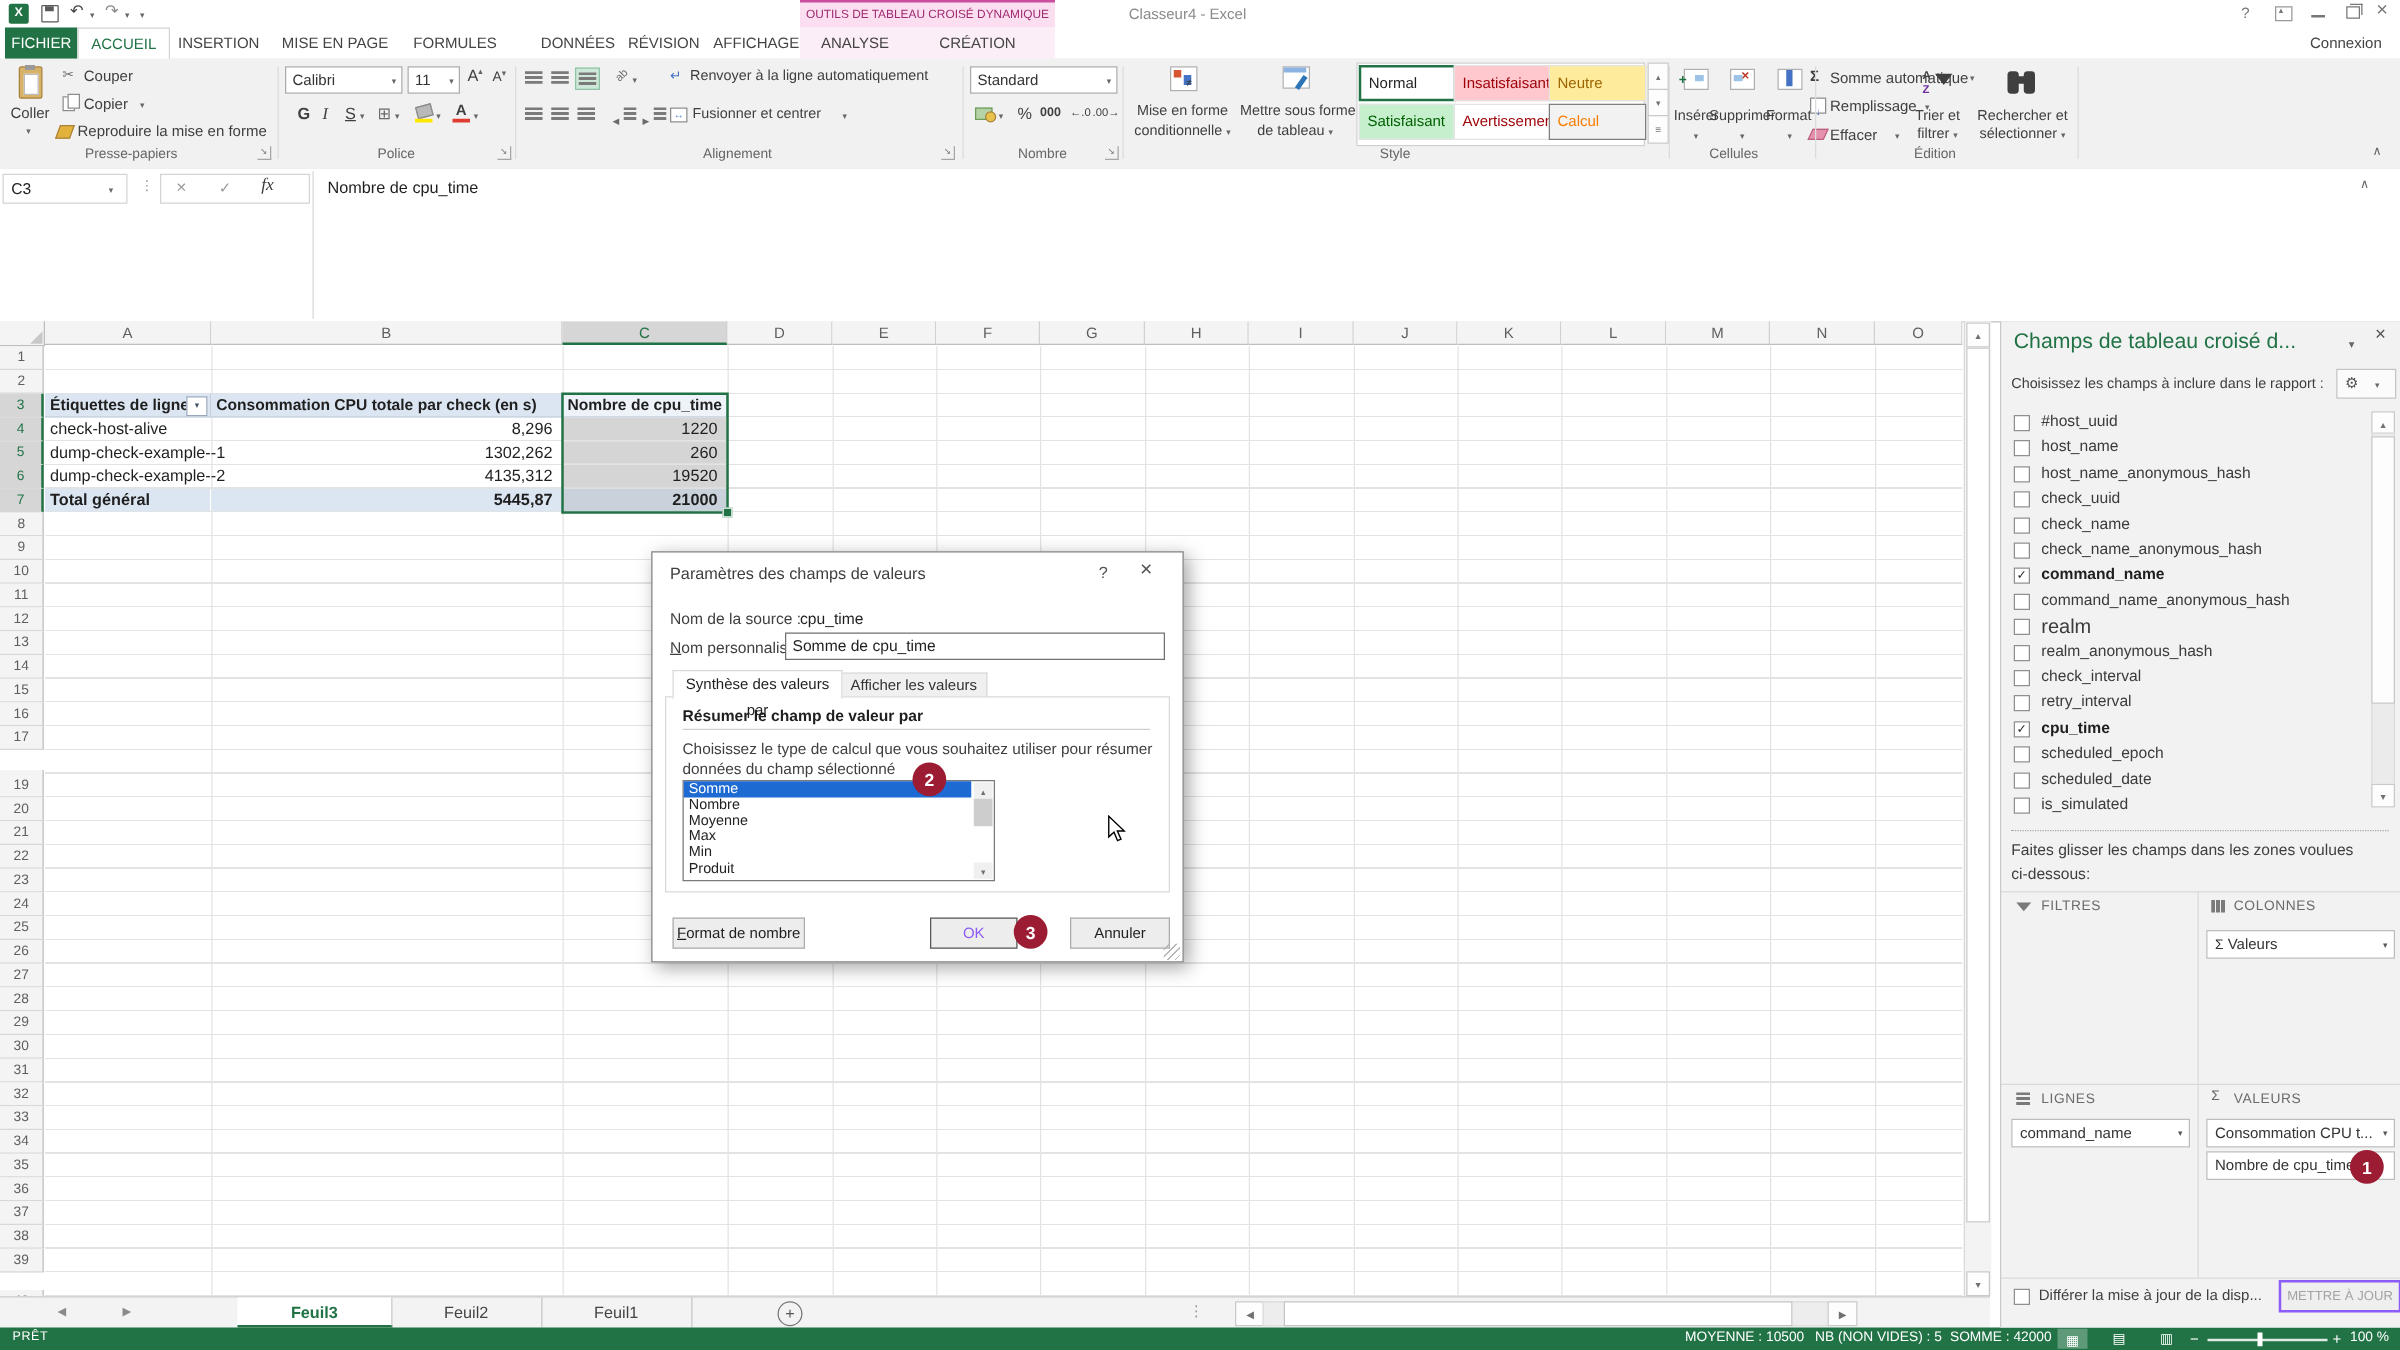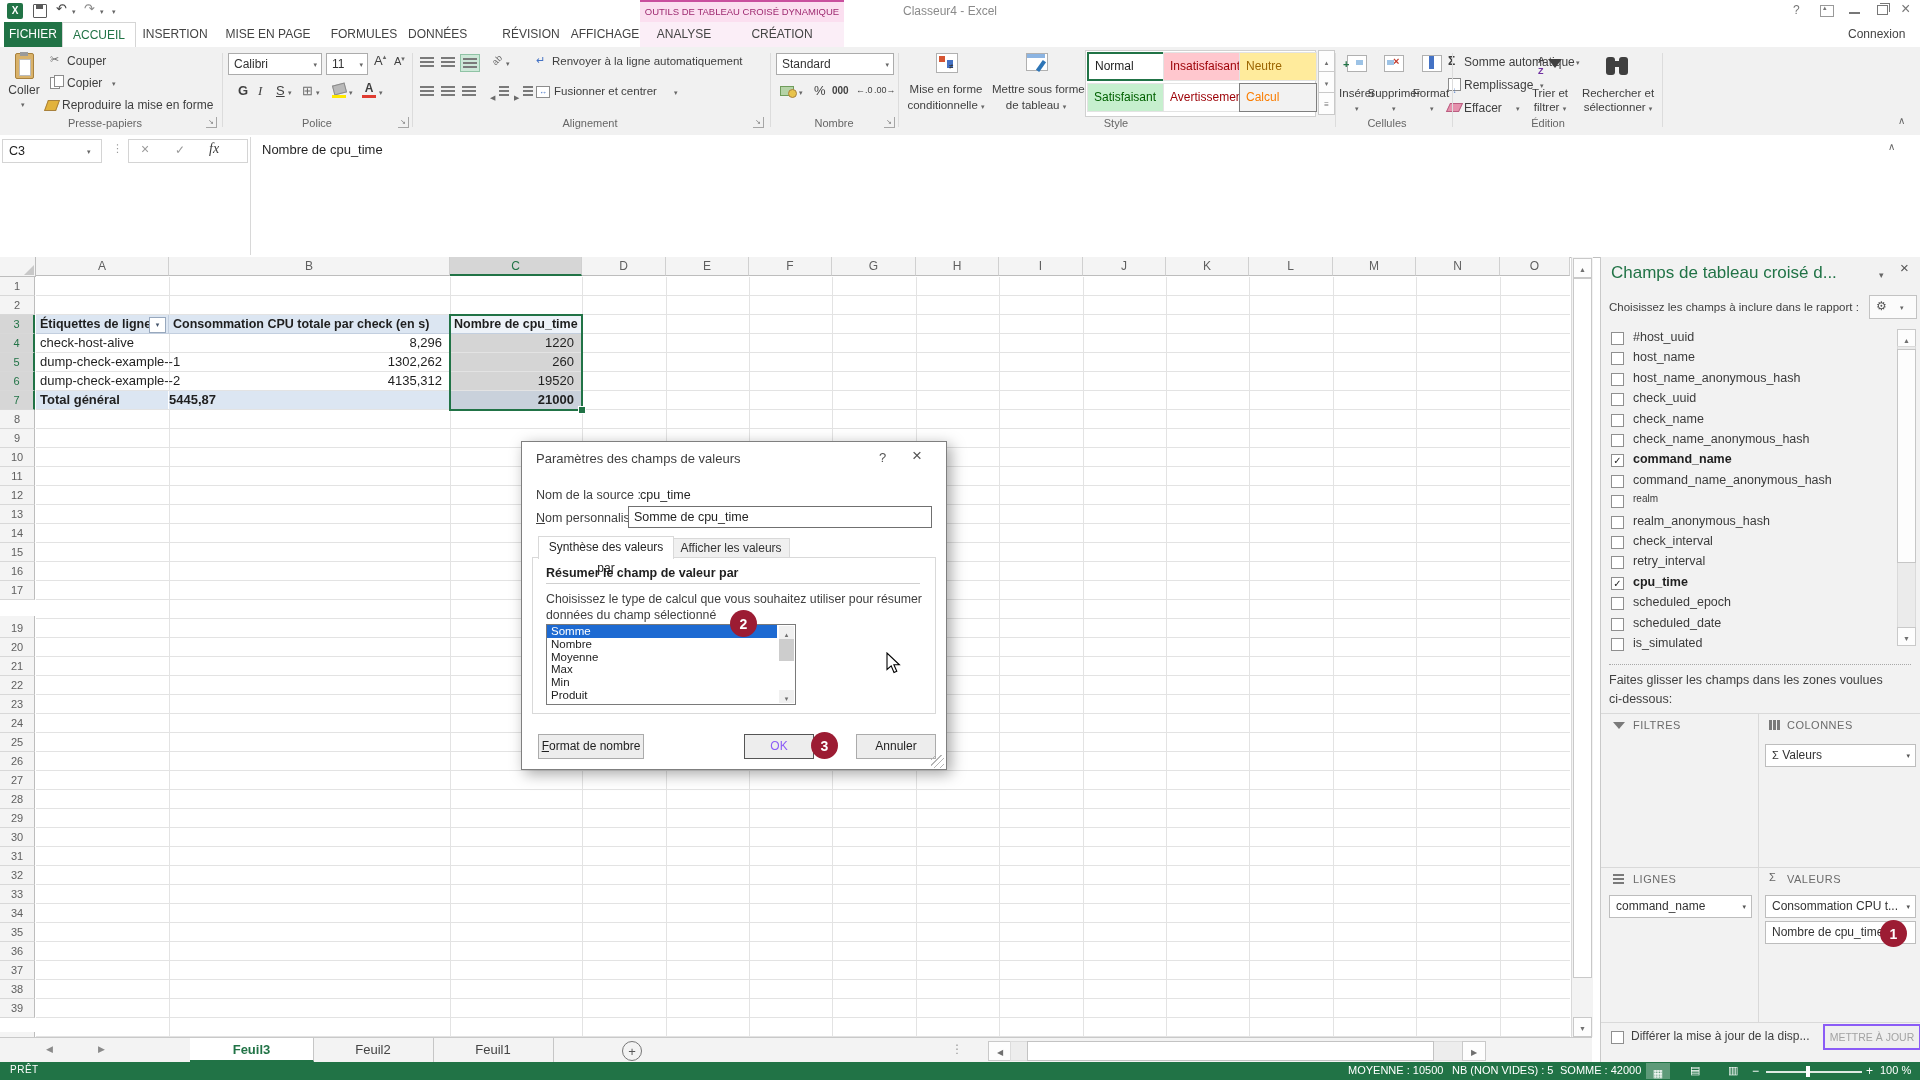--- a/index.html
+++ b/index.html
@@ -57,21 +57,21 @@
 </div>
 
 <div id="tabrow" class="abs" style="left:0;top:22px;width:1920px;height:25px;background:#fff;border-bottom:1px solid #d5d5d5;">
   <div class="abs" style="left:4px;top:0;width:58px;height:25px;background:#217346;color:#fff;font-size:12px;text-align:center;line-height:25px;">FICHIER</div>
   <div class="abs" style="left:640px;top:0;width:204px;height:25px;background:#fbeef7;"></div>
   <div class="abs" style="left:1848px;top:5px;font-size:12px;color:#444;">Connexion</div>
 <div style="position: absolute; left: 62px; top: 0px; width: 72px; height: 24px; line-height: 24px; text-align: center; font-size: 12px; color: rgb(33, 115, 70); background: rgb(255, 255, 255); border-width: 1px; border-style: solid; border-color: rgb(213, 213, 213) rgb(213, 213, 213) rgb(255, 255, 255); border-image: initial;">ACCUEIL</div>
     <div style="position: absolute; left: 134px; top: 0px; width: 82px; height: 24px; line-height: 24px; text-align: center; font-size: 12px; color: rgb(68, 68, 68);">INSERTION</div>
     <div style="position: absolute; left: 216px; top: 0px; width: 104px; height: 24px; line-height: 24px; text-align: center; font-size: 12px; color: rgb(68, 68, 68);">MISE EN PAGE</div>
     <div style="position: absolute; left: 320px; top: 0px; width: 88px; height: 24px; line-height: 24px; text-align: center; font-size: 12px; color: rgb(68, 68, 68);">FORMULES</div>
-    <div style="position: absolute; left: 408px; top: 0px; width: 84px; height: 24px; line-height: 24px; text-align: left; font-size: 12px; color: rgb(68, 68, 68);">DONNÉES</div>
+    <div style="position: absolute; left: 408px; top: 0px; width: 84px; height: 24px; line-height: 24px; text-align: right; font-size: 12px; color: rgb(68, 68, 68);">DONNÉES</div>
     <div style="position: absolute; left: 492px; top: 0px; width: 78px; height: 24px; line-height: 24px; text-align: center; font-size: 12px; color: rgb(68, 68, 68);">RÉVISION</div>
     <div style="position: absolute; left: 570px; top: 0px; width: 70px; height: 24px; line-height: 24px; text-align: center; font-size: 12px; color: rgb(68, 68, 68);">AFFICHAGE</div>
     <div style="position: absolute; left: 642px; top: 0px; width: 84px; height: 24px; line-height: 24px; text-align: center; font-size: 12px; color: rgb(68, 68, 68);">ANALYSE</div>
     <div style="position: absolute; left: 726px; top: 0px; width: 112px; height: 24px; line-height: 24px; text-align: center; font-size: 12px; color: rgb(68, 68, 68);">CRÉATION</div>
   </div>
 
 <div id="ribbon" class="abs" style="left:0;top:47px;width:1920px;height:88px;background:#f1f1f1;border-bottom:1px solid #d5d5d5;">
 
   <div class="abs" style="left:4px;top:4px;width:40px;height:68px;text-align:center;">
     <div class="abs" style="left:11px;top:2px;width:17px;height:24px;background:#d9b26a;border:1px solid #a8813d;border-radius:2px;">
@@ -369,21 +369,21 @@
     <div style="position: absolute; left: 36px; top: 77px; width: 128px; height: 18px; line-height: 18px; font-size: 13px; color: rgb(31, 31, 31); white-space: nowrap; padding-left: 4px;">check-host-alive</div>
     <div style="position: absolute; left: 169px; top: 77px; width: 273px; height: 18px; line-height: 18px; font-size: 13px; color: rgb(31, 31, 31); white-space: nowrap; text-align: right; padding-right: 7px;">8,296</div>
     <div style="position: absolute; left: 450px; top: 77px; width: 124px; height: 18px; line-height: 18px; font-size: 13px; color: rgb(31, 31, 31); white-space: nowrap; text-align: right; padding-right: 7px; background: rgb(213, 213, 213);">1220</div>
     <div style="position: absolute; left: 36px; top: 96px; width: 128px; height: 18px; line-height: 18px; font-size: 13px; color: rgb(31, 31, 31); white-space: nowrap; padding-left: 4px;">dump-check-example--1</div>
     <div style="position: absolute; left: 169px; top: 96px; width: 273px; height: 18px; line-height: 18px; font-size: 13px; color: rgb(31, 31, 31); white-space: nowrap; text-align: right; padding-right: 7px;">1302,262</div>
     <div style="position: absolute; left: 450px; top: 96px; width: 124px; height: 18px; line-height: 18px; font-size: 13px; color: rgb(31, 31, 31); white-space: nowrap; text-align: right; padding-right: 7px; background: rgb(213, 213, 213);">260</div>
     <div style="position: absolute; left: 36px; top: 115px; width: 128px; height: 18px; line-height: 18px; font-size: 13px; color: rgb(31, 31, 31); white-space: nowrap; padding-left: 4px;">dump-check-example--2</div>
     <div style="position: absolute; left: 169px; top: 115px; width: 273px; height: 18px; line-height: 18px; font-size: 13px; color: rgb(31, 31, 31); white-space: nowrap; text-align: right; padding-right: 7px;">4135,312</div>
     <div style="position: absolute; left: 450px; top: 115px; width: 124px; height: 18px; line-height: 18px; font-size: 13px; color: rgb(31, 31, 31); white-space: nowrap; text-align: right; padding-right: 7px; background: rgb(213, 213, 213);">19520</div>
     <div style="position: absolute; left: 36px; top: 134px; width: 128px; height: 18px; line-height: 18px; font-size: 13px; font-weight: bold; color: rgb(31, 31, 31); white-space: nowrap; padding-left: 4px; background: rgb(220, 230, 242);">Total général</div>
-    <div style="position: absolute; left: 169px; top: 134px; width: 273px; height: 18px; line-height: 18px; font-size: 13px; font-weight: bold; color: rgb(31, 31, 31); white-space: nowrap; text-align: left; padding-right: 7px; background: rgb(220, 230, 242);">5445,87</div>
+    <div style="position: absolute; left: 169px; top: 134px; width: 273px; height: 18px; line-height: 18px; font-size: 13px; font-weight: bold; color: rgb(31, 31, 31); white-space: nowrap; text-align: right; padding-right: 7px; background: rgb(220, 230, 242);">5445,87</div>
     <div style="position: absolute; left: 450px; top: 134px; width: 124px; height: 18px; line-height: 18px; font-size: 13px; font-weight: bold; color: rgb(31, 31, 31); white-space: nowrap; text-align: right; padding-right: 7px; background: rgb(201, 209, 219);">21000</div>
     <div style="position: absolute; left: 449px; top: 57px; width: 130px; height: 93px; border: 2px solid rgb(33, 115, 70); pointer-events: none; z-index: 5;"></div>
     <div style="position: absolute; left: 578px; top: 149px; width: 6px; height: 6px; background: rgb(33, 115, 70); border: 1px solid rgb(255, 255, 255); z-index: 6;"></div>
   </div>
 
 <div class="abs" style="left:1571px;top:257px;width:21px;height:780px;background:#f3f3f3;border-left:1px solid #d9d9d9;">
   <div class="scrbtn" style="left:1px;top:1px;width:17px;height:18px;line-height:16px;"><span style="font-size:7px;">▲</span></div>
   <div class="abs" style="left:1px;top:21px;width:17px;height:698px;background:#fff;border:1px solid #c9c9c9;"></div>
   <div class="scrbtn" style="left:1px;top:760px;width:17px;height:18px;line-height:16px;"><span style="font-size:7px;">▼</span></div>
 </div>
@@ -503,21 +503,21 @@
     <div style="position: absolute; left: 8px; top: 194px; width: 284px; height: 20px;">
       <div style="position: absolute; left: 2px; top: 3px; width: 11px; height: 11px; background: rgb(255, 255, 255); border: 1px solid rgb(143, 143, 143); font-size: 10px; line-height: 11px; text-align: center; color: rgb(31, 31, 31);">✓</div>
       <div style="position: absolute; left: 24px; top: 1px; font-size: 12.5px; white-space: nowrap; color: rgb(31, 31, 31); font-weight: bold;">command_name</div>
     </div>
     <div style="position: absolute; left: 8px; top: 215px; width: 284px; height: 20px;">
       <div style="position: absolute; left: 2px; top: 3px; width: 11px; height: 11px; background: rgb(255, 255, 255); border: 1px solid rgb(143, 143, 143); font-size: 10px; line-height: 11px; text-align: center; color: rgb(31, 31, 31);"></div>
       <div style="position: absolute; left: 24px; top: 1px; font-size: 12.5px; white-space: nowrap; color: rgb(59, 59, 59);">command_name_anonymous_hash</div>
     </div>
     <div style="position: absolute; left: 8px; top: 235px; width: 284px; height: 20px;">
       <div style="position: absolute; left: 2px; top: 3px; width: 11px; height: 11px; background: rgb(255, 255, 255); border: 1px solid rgb(143, 143, 143); font-size: 10px; line-height: 11px; text-align: center; color: rgb(31, 31, 31);"></div>
-      <div style="position: absolute; left: 24px; top: 1px; font-size: 10px; white-space: nowrap; color: rgb(59, 59, 59);">realm</div>
+      <div style="position: absolute; left: 24px; top: 1px; font-size: 16px; white-space: nowrap; color: rgb(59, 59, 59);">realm</div>
     </div>
     <div style="position: absolute; left: 8px; top: 256px; width: 284px; height: 20px;">
       <div style="position: absolute; left: 2px; top: 3px; width: 11px; height: 11px; background: rgb(255, 255, 255); border: 1px solid rgb(143, 143, 143); font-size: 10px; line-height: 11px; text-align: center; color: rgb(31, 31, 31);"></div>
       <div style="position: absolute; left: 24px; top: 1px; font-size: 12.5px; white-space: nowrap; color: rgb(59, 59, 59);">realm_anonymous_hash</div>
     </div>
     <div style="position: absolute; left: 8px; top: 276px; width: 284px; height: 20px;">
       <div style="position: absolute; left: 2px; top: 3px; width: 11px; height: 11px; background: rgb(255, 255, 255); border: 1px solid rgb(143, 143, 143); font-size: 10px; line-height: 11px; text-align: center; color: rgb(31, 31, 31);"></div>
       <div style="position: absolute; left: 24px; top: 1px; font-size: 12.5px; white-space: nowrap; color: rgb(59, 59, 59);">check_interval</div>
     </div>
     <div style="position: absolute; left: 8px; top: 296px; width: 284px; height: 20px;">

